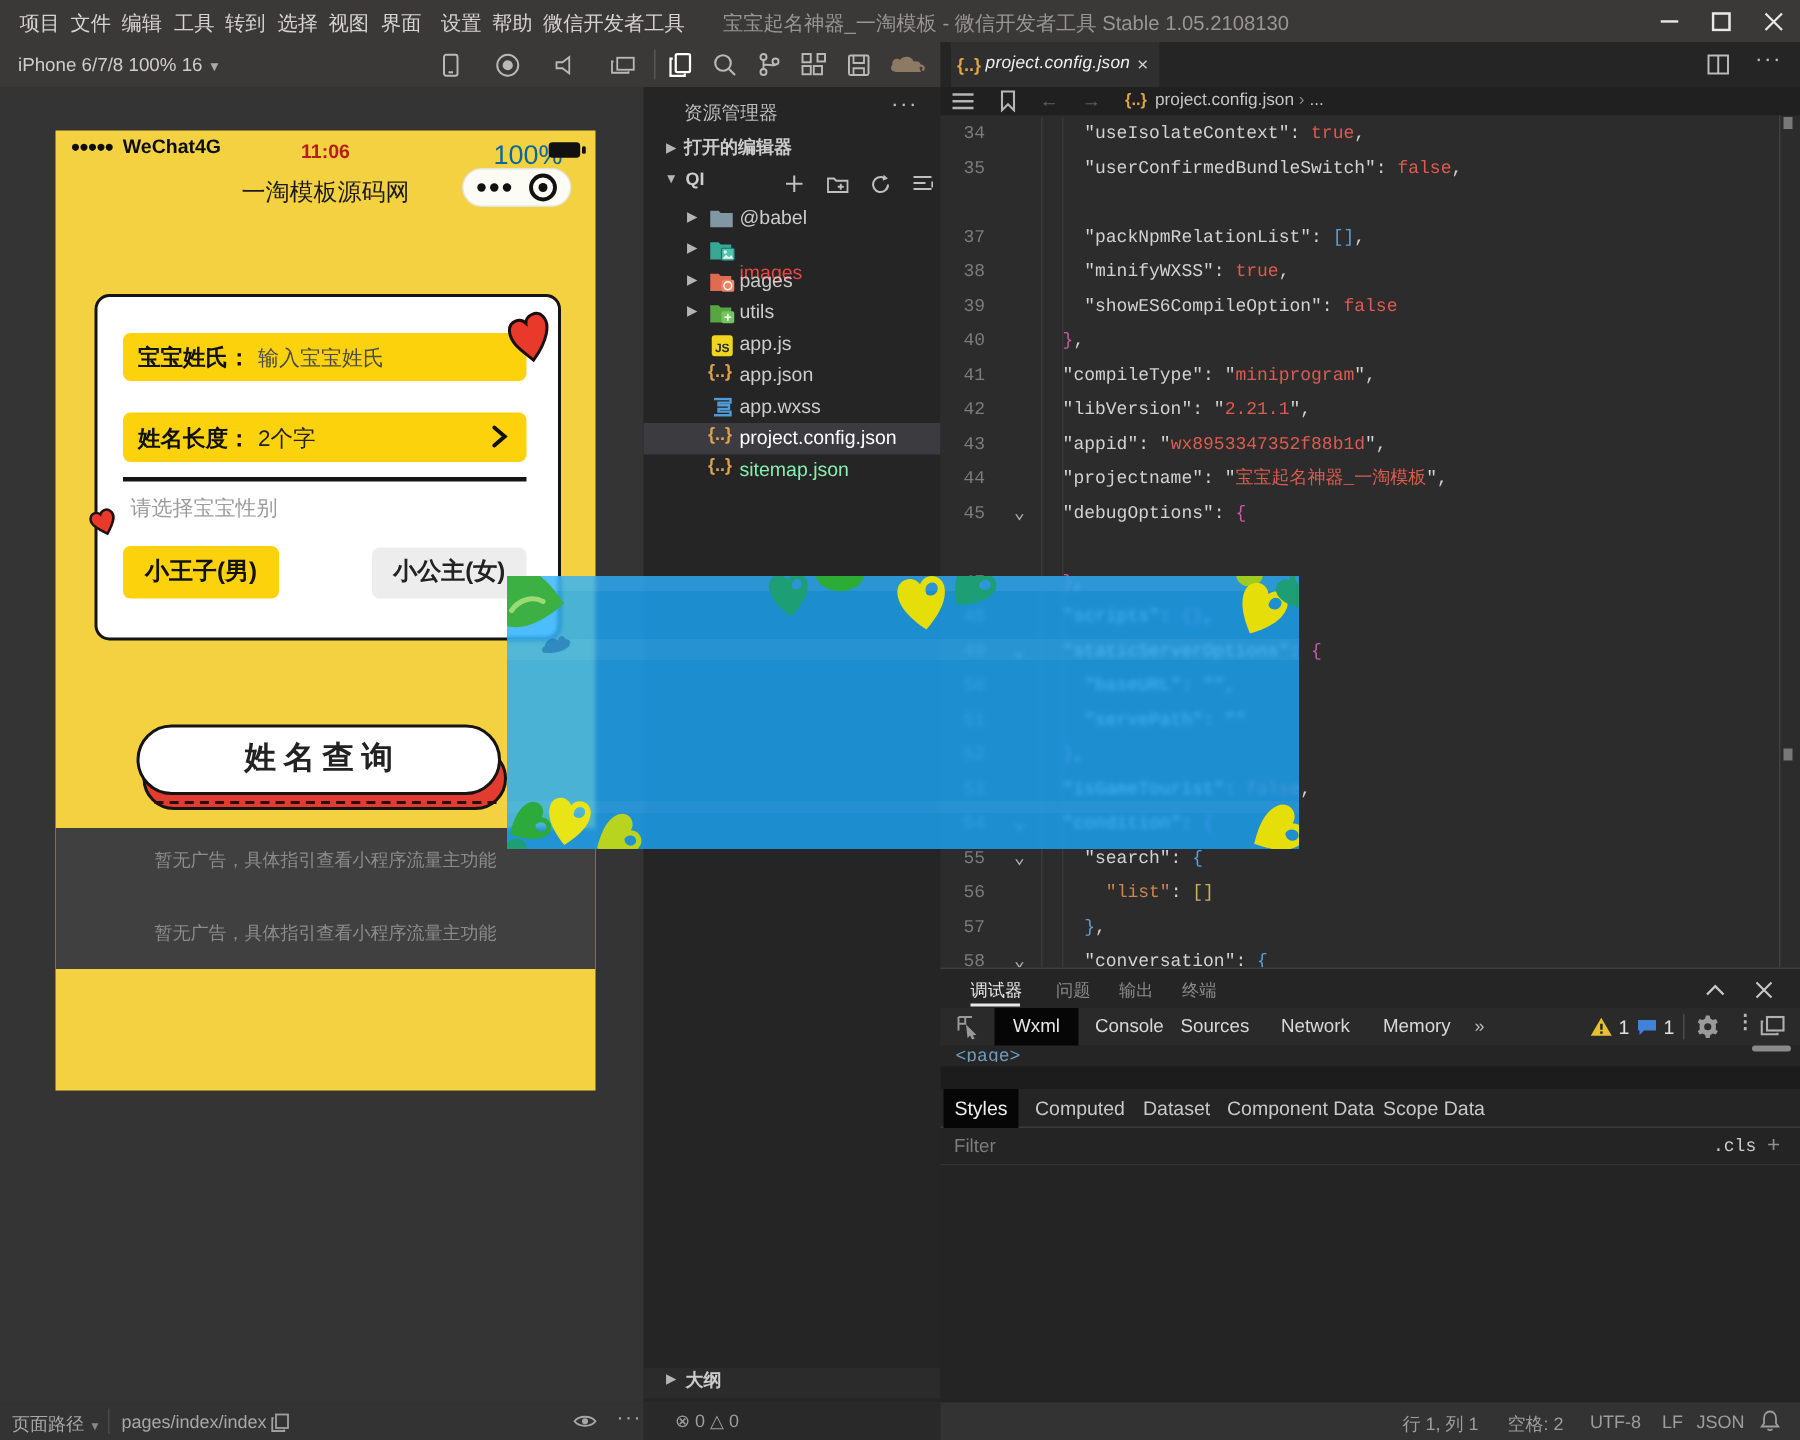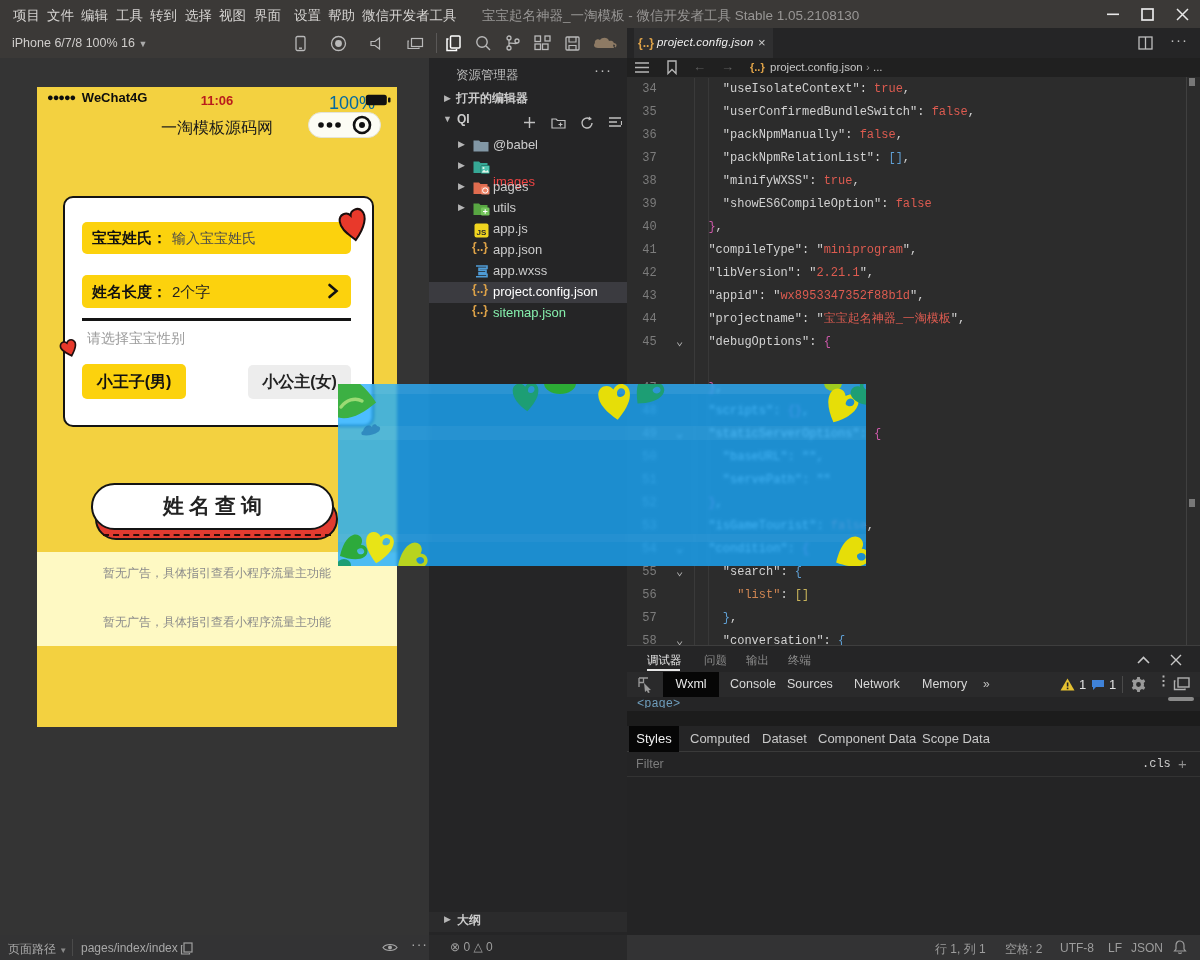--- a/index.html
+++ b/index.html
@@ -156,21 +156,21 @@
       <path d="M14 34 C8 26 2 20 3 12 C4 5 12 4 15 9 C16 4 24 2 27 7 C31 13 26 24 14 34 Z" fill="#e8392b" stroke="#1a0d0d" stroke-width="2" transform="rotate(-14 16 19)"></path>
     </svg>
     <svg class="abs" style="left:21px;top:250px" width="24" height="22" viewBox="0 0 24 22">
       <path d="M12 19 C7 15 2 11 3 7 C4 3 8 3 10 5.5 C11 3 15 2 17 4.5 C20 7.5 18 12 12 19 Z" fill="#e8392b" stroke="#201010" stroke-width="1.6" transform="rotate(-12 12 11)"></path>
     </svg>
 
     <div class="abs" style="left:58px;top:411px;width:243px;height:42px;background:#e23b30;border:2px solid #141414;border-radius:22px;"></div>
     <div class="abs" style="left:66px;top:447px;width:228px;height:0;border-top:2.5px dashed #2a0d0a;"></div>
     <div class="abs" style="left:54px;top:396px;width:243px;height:47px;background:#ffffff;border:2.5px solid #141414;border-radius:24px;text-align:center;line-height:42px;font-size:21px;font-weight:bold;color:#222;letter-spacing:5px;text-indent:5px;">姓名查询</div>
 
-    <div class="abs" style="left:0;top:465px;width:360px;height:94px;background:#fef9c3;">
+    <div class="abs" style="left:0;top:465px;width:360px;height:94px;background:#404040;">
       <div style="position:absolute;left:0;top:13px;width:360px;text-align:center;font-size:12px;color:#8b8b8b">暂无广告，具体指引查看小程序流量主功能</div>
       <div style="position:absolute;left:0;top:62px;width:360px;text-align:center;font-size:12px;color:#8b8b8b">暂无广告，具体指引查看小程序流量主功能</div>
     </div>
    </div>
 
    <div class="abs" style="left:0;top:877px;width:429px;height:25px;"></div>
   </div>
   <div class="abs" id="explorer">
     <div class="abs" style="left:27px;top:9px;color:#bdbdbd;font-size:12.5px">资源管理器</div>
     <div class="abs" style="left:165px;top:3px;color:#bdbdbd;font-size:15px;letter-spacing:1px">···</div>
@@ -263,21 +263,20 @@
     <div class="abs" style="left:66px;top:1px;color:#5f5f5f;font-size:13px">←</div>
     <div class="abs" style="left:94px;top:1px;color:#5f5f5f;font-size:13px">→</div>
     <div class="abs" style="left:123px;top:3px;color:#dfa348;font-size:11px;font-weight:bold">{..}</div>
     <div class="abs" style="left:143px;top:3px;color:#c5c5c5;font-size:11.5px">project.config.json <span style="color:#8a8a8a">›</span> <span style="color:#c5c5c5">...</span></div>
   </div>
   <div class="abs" id="codearea">
     <div class="abs" style="left:67px;top:0;width:1px;height:569px;background:#3a3a3a"></div>
     <div class="abs" style="left:81px;top:0;width:1px;height:569px;background:#383838"></div>
     <div class="cl" style="top:0px"><span class="num">34</span><span class="code">    "useIsolateContext": <span class="red">true</span>,</span></div>
     <div class="cl" style="top:23px"><span class="num">35</span><span class="code">    "userConfirmedBundleSwitch": <span class="red">false</span>,</span></div>
-    <div class="cl" style="top:46px"><span class="num">36</span><span class="code">    "packNpmManually": <span class="red">false</span>,</span></div>
     <div class="cl" style="top:69px"><span class="num">37</span><span class="code">    "packNpmRelationList": <span class="blu">[]</span>,</span></div>
     <div class="cl" style="top:92px"><span class="num">38</span><span class="code">    "minifyWXSS": <span class="red">true</span>,</span></div>
     <div class="cl" style="top:115px"><span class="num">39</span><span class="code">    "showES6CompileOption": <span class="red">false</span></span></div>
     <div class="cl" style="top:138px"><span class="num">40</span><span class="code">  <span class="pink">}</span>,</span></div>
     <div class="cl" style="top:161px"><span class="num">41</span><span class="code">  "compileType": "<span class="red">miniprogram</span>",</span></div>
     <div class="cl" style="top:184px"><span class="num">42</span><span class="code">  "libVersion": "<span class="red">2.21.1</span>",</span></div>
     <div class="cl" style="top:207px"><span class="num">43</span><span class="code">  "appid": "<span class="red">wx8953347352f88b1d</span>",</span></div>
     <div class="cl" style="top:230px"><span class="num">44</span><span class="code">  "projectname": "<span class="red">宝宝起名神器_一淘模板</span>",</span></div>
     <div class="cl" style="top:253px"><span class="num">45</span><span class="fold" style="top:0">⌄</span><span class="code">  "debugOptions": <span class="pink">{</span></span></div>
     <div class="cl" style="top:299px"><span class="num">47</span><span class="code">  <span class="pink">}</span>,</span></div>

